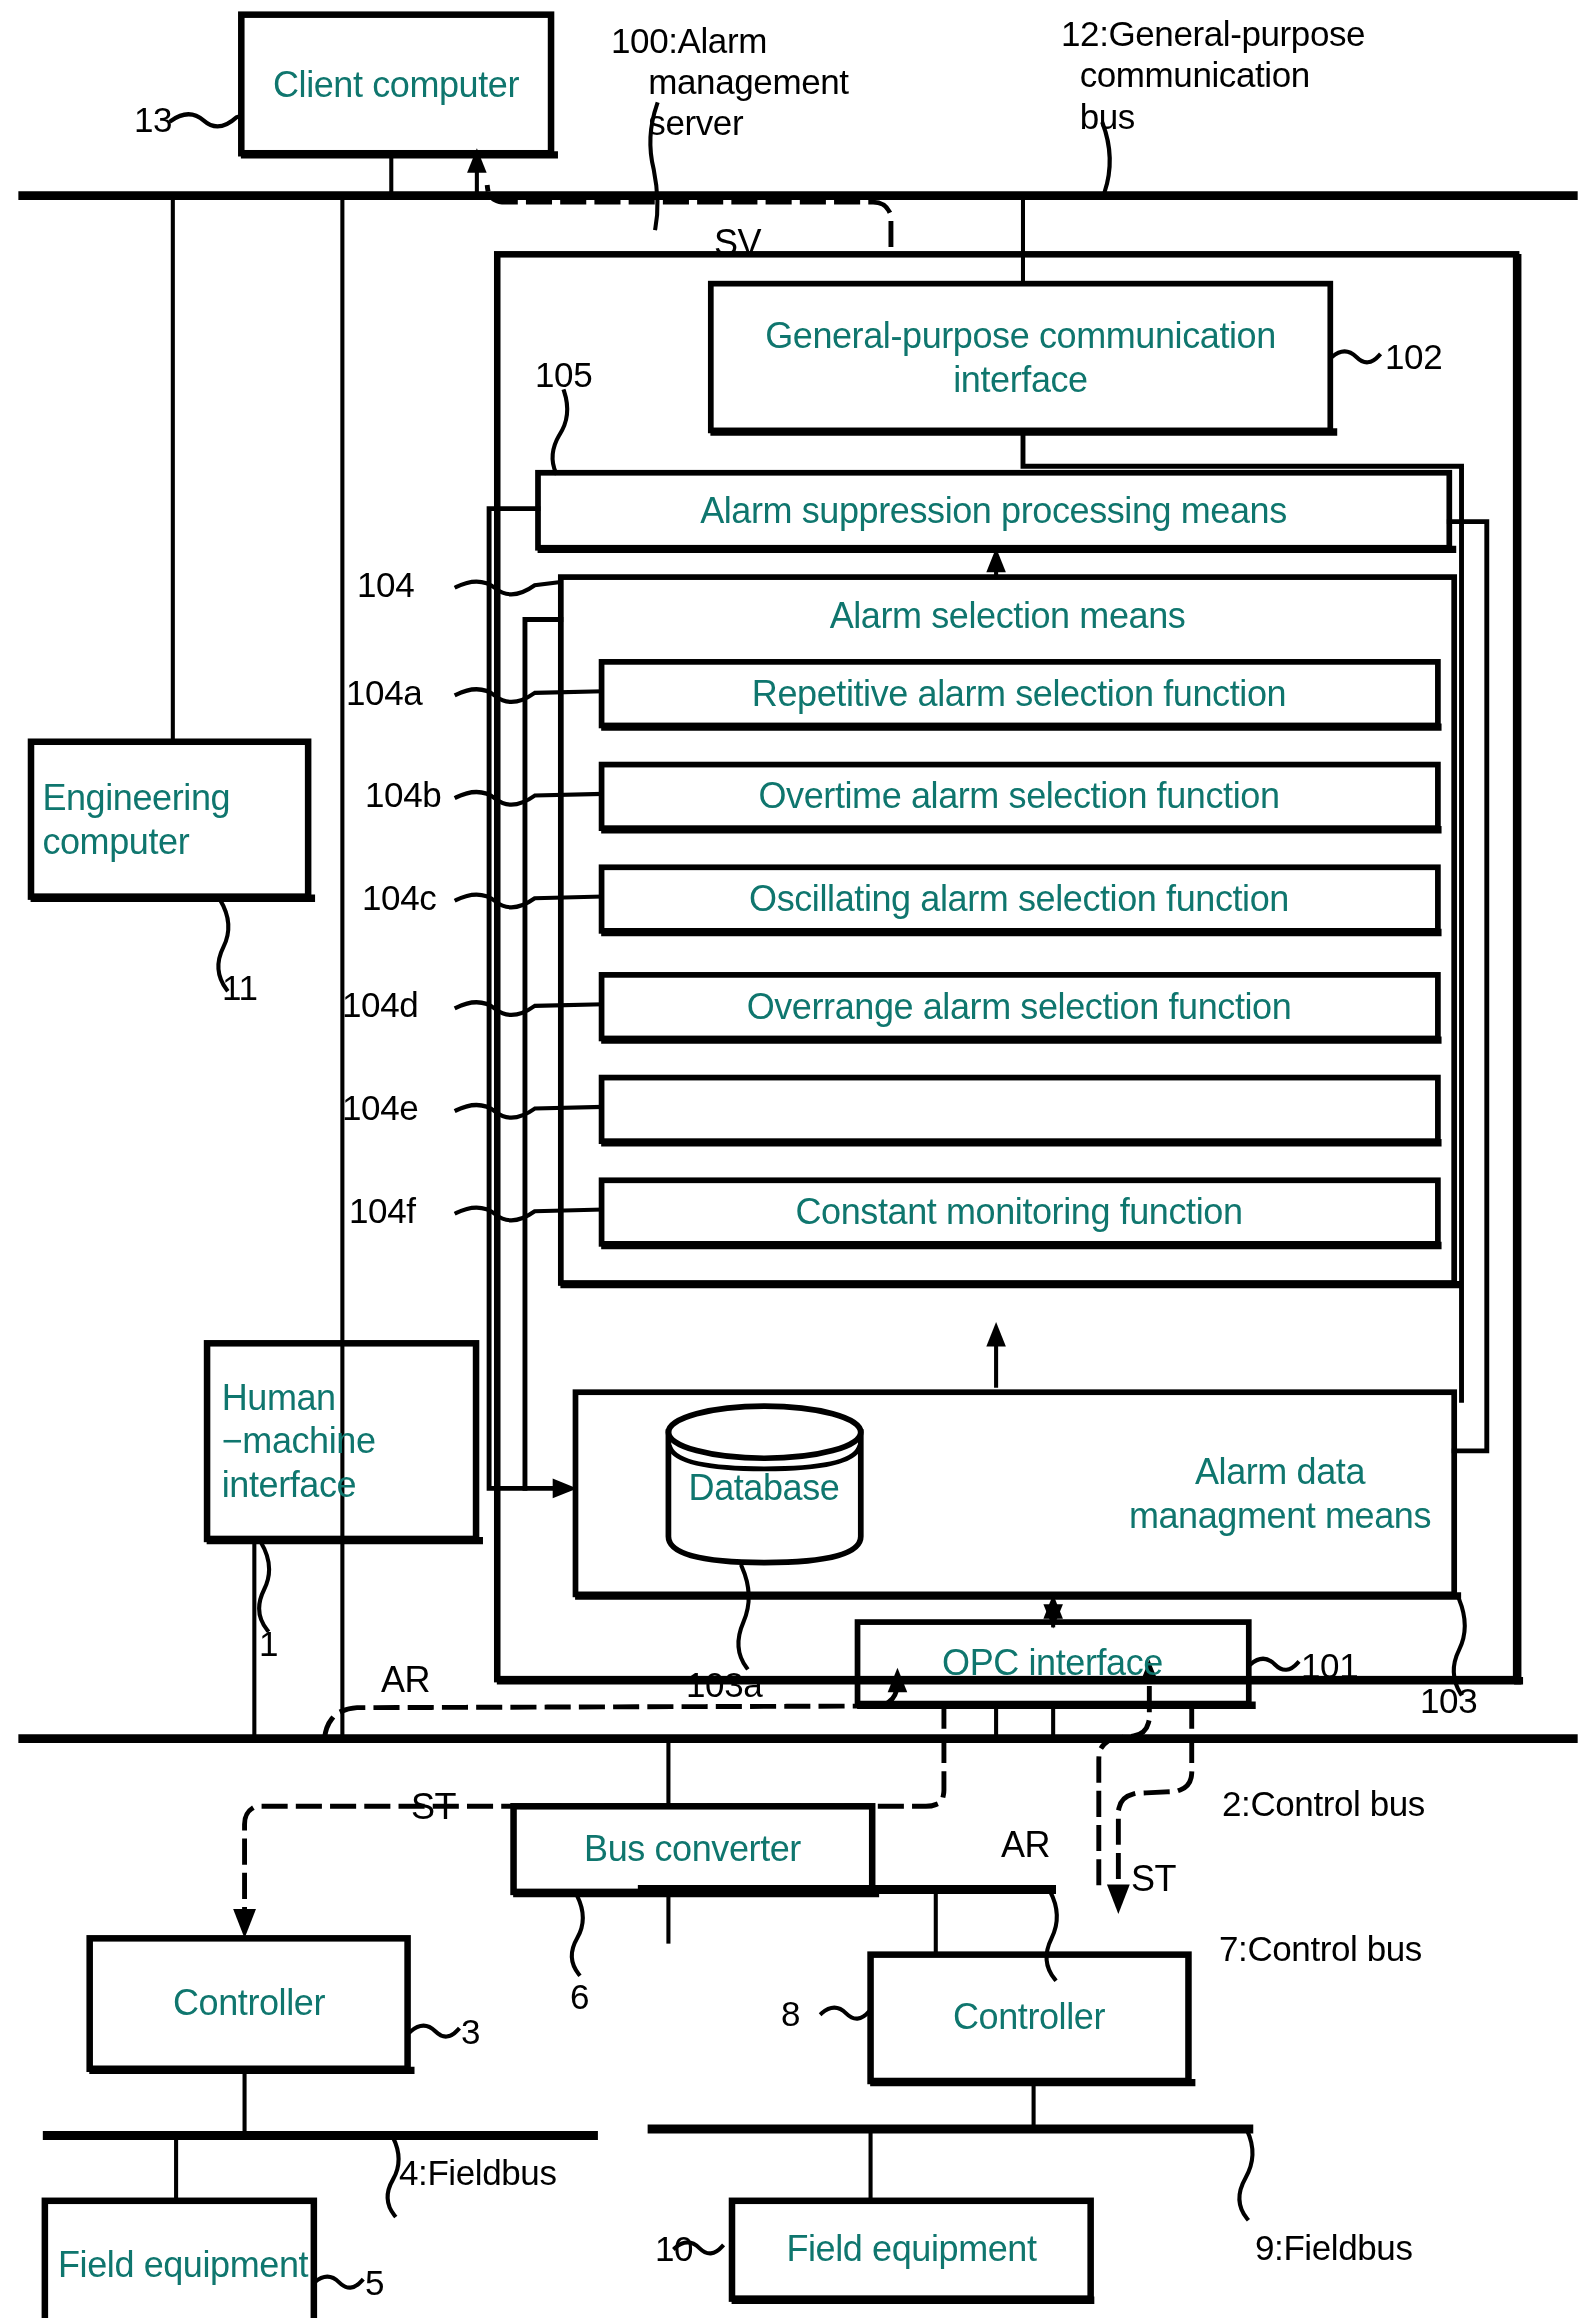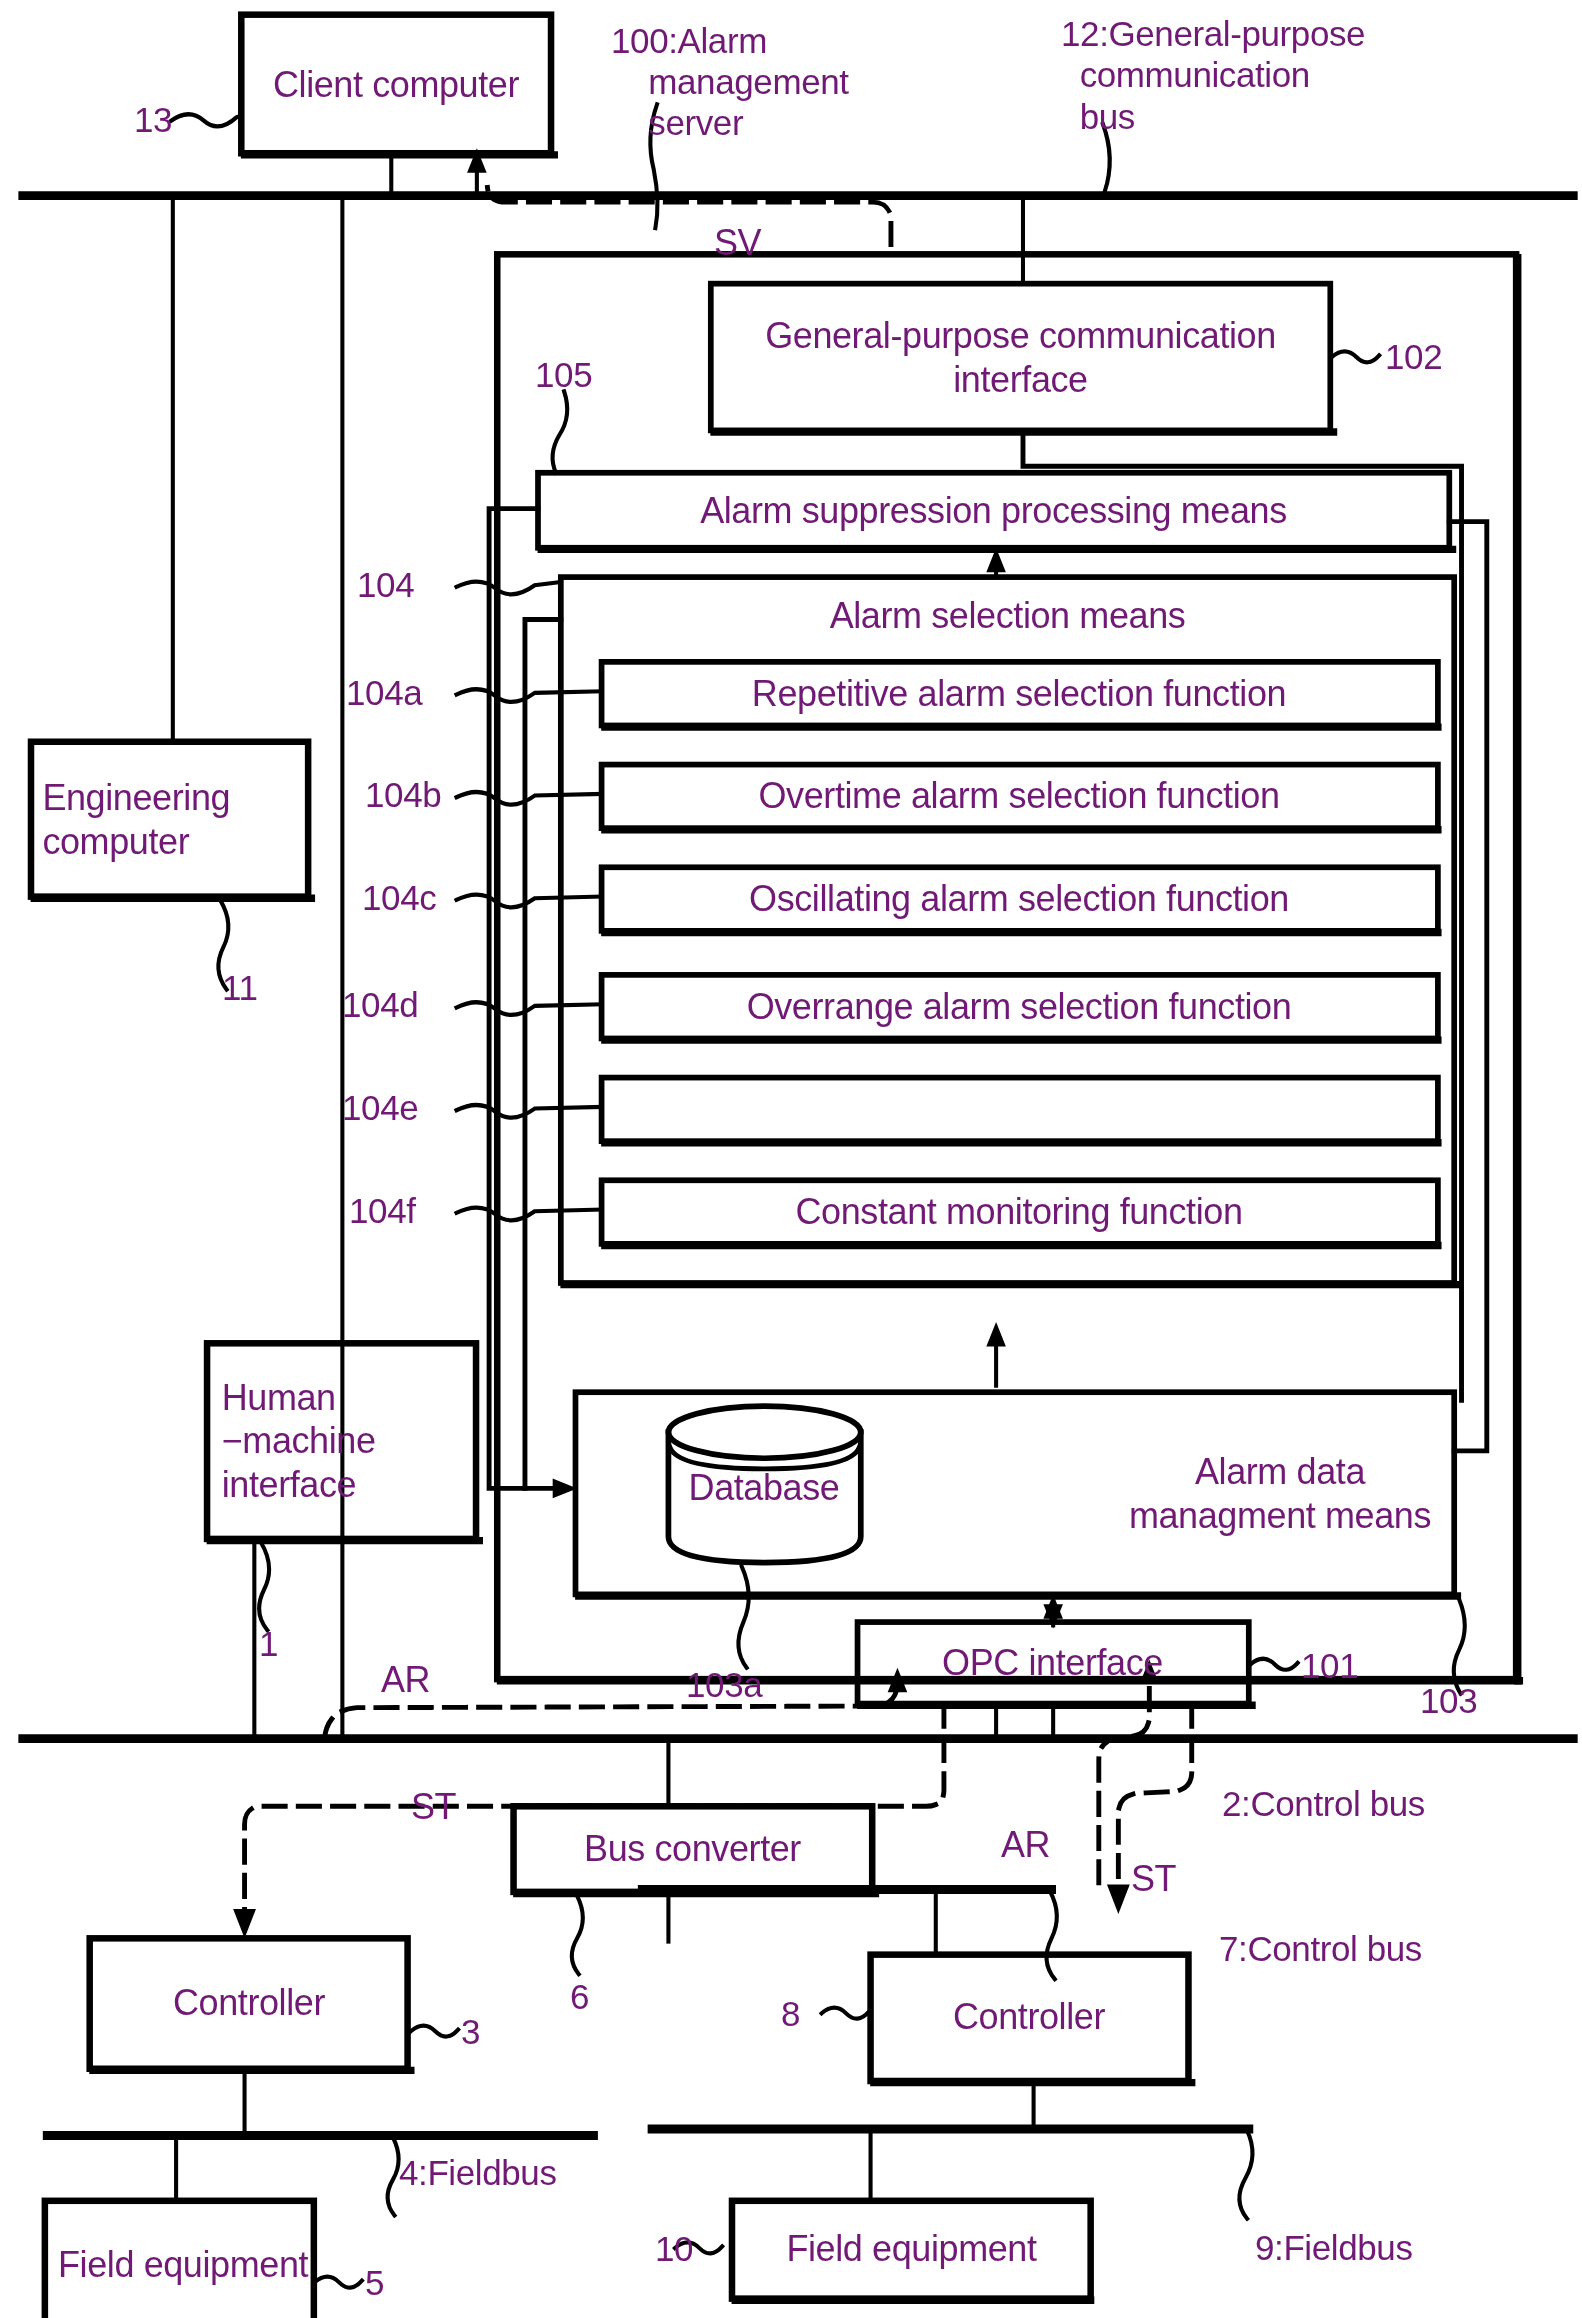--- a/index.html
+++ b/index.html
@@ -16,33 +16,33 @@
   }
   svg#diagram {
     position: absolute;
     top: 0; left: 0;
     width: 1583px;
     height: 2319px;
   }
   .lbl {
     position: absolute;
     font-family: "Liberation Sans", sans-serif;
-    color: #701a75;
+    color: #000000;
     line-height: 1.18;
     white-space: pre;
     letter-spacing: -0.4px;
   }
   .boxtext {
     position: absolute;
     display: flex;
     align-items: center;
     justify-content: center;
     text-align: center;
     font-family: "Liberation Sans", sans-serif;
-    color: #701a75;
+    color: #0f766e;
     line-height: 1.2;
     letter-spacing: -0.4px;
   }
   .num { font-size: 35px; }
   .big { font-size: 36px; }
 </style>
 </head>
 <body>
 
 <div id="root">

